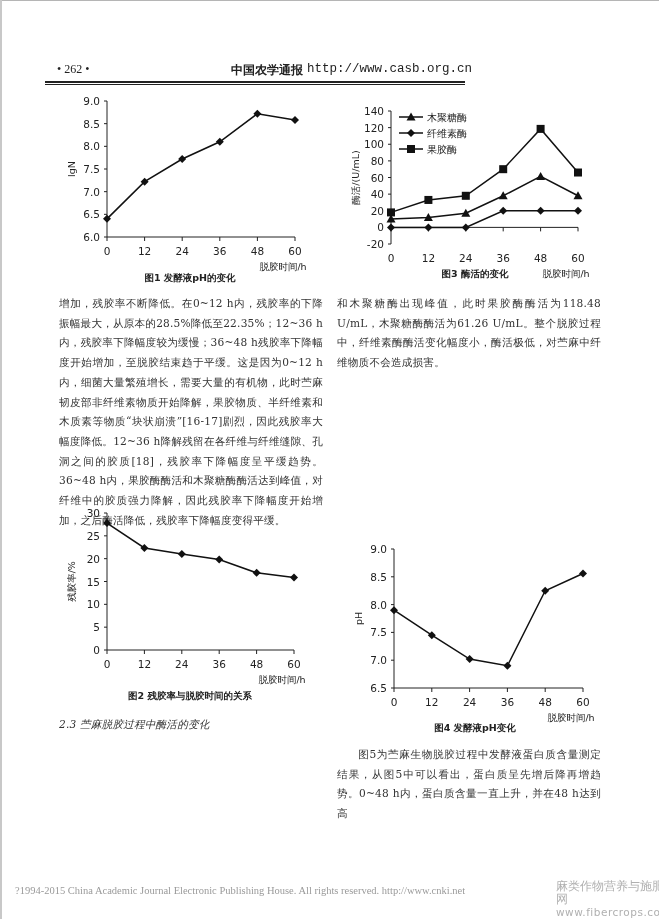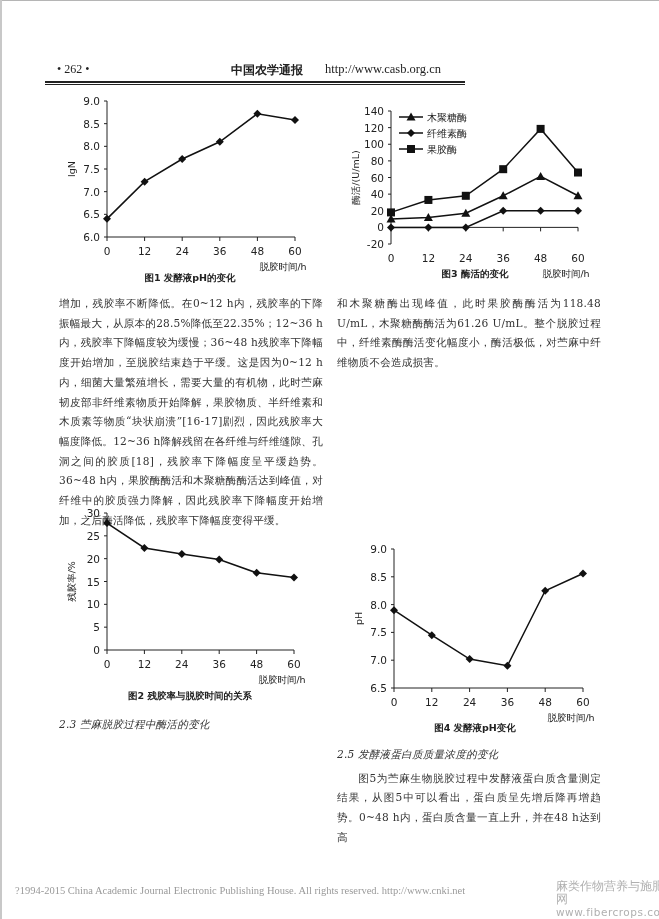--- a/index.html
+++ b/index.html
@@ -2,21 +2,21 @@
 <html><head>
 <meta charset="utf-8">
 <style>
   html,body{margin:0;padding:0;background:#fff;}
   body{width:659px;height:919px;position:relative;overflow:hidden;font-family:"DejaVu Serif","Liberation Serif",serif;color:#222;}
   .frame-top{position:absolute;left:0;top:0;width:659px;height:1px;background:#b5b5b5;}
   .frame-left{position:absolute;left:0;top:0;width:2px;height:919px;background:#c8c8c8;}
   .header{position:absolute;left:45px;top:60px;width:545px;height:20px;font-size:12px;}
   .page-num{position:absolute;left:12px;top:2px;font-family:"Liberation Serif",serif;font-size:12px;}
   .journal{position:absolute;left:186px;top:2px;font-size:12px;font-weight:bold;font-family:"DejaVu Serif",serif;}
-  .url{position:absolute;left:280px;top:2px;font-family:Liberation Serif, serif;font-size:12.5px;}
+  .url{position:absolute;left:262px;top:2px;font-family:Liberation Mono, monospace;font-size:12.5px;}
   .chart{position:absolute;}
   .chart svg{display:block;overflow:visible;}
   .caption{position:absolute;font-size:9.5px;font-weight:bold;font-family:"DejaVu Sans",sans-serif;text-align:center;}
   .col{position:absolute;font-size:10.6px;line-height:19.7px;font-family:"DejaVu Serif",serif;color:#333;letter-spacing:0.2px;}
   .col p{margin:4px;text-align:justify;}
   .indent{text-indent:2em;}
   .sec{font-style:italic;color:#333;}
   .footer{position:absolute;left:15px;top:885px;font-family:"Liberation Serif",serif;font-size:10.5px;color:#9a9a9a;}
   .wm{position:absolute;left:556px;top:880px;font-size:12px;color:#b0b0b0;font-family:"DejaVu Sans",sans-serif;line-height:13px;}
   .wm2{font-size:10.5px;letter-spacing:0.5px;}
@@ -239,21 +239,20 @@
       <polygon points="243,34.46399999999997 247,38.46399999999997 243,42.46399999999997 239,38.46399999999997" fill="#111"></polygon>
     </svg>
 </div>
 <div class="caption" style="left:340px;top:722px;width:270px;">图4 发酵液pH变化</div>
 
 <div class="col" style="left:55px;top:711px;width:272px;">
   <p class="sec">2.3 苎麻脱胶过程中酶活的变化</p>
 </div>
 
 <div class="col" style="left:333px;top:741px;width:272px;">
-  <p class="sec">2.5 发酵液蛋白质质量浓度的变化</p>
   <p class="indent">图5为苎麻生物脱胶过程中发酵液蛋白质含量测定结果，从图5中可以看出，蛋白质呈先增后降再增趋势。0~48 h内，蛋白质含量一直上升，并在48 h达到高</p>
 </div>
 
 <div class="footer">?1994-2015 China Academic Journal Electronic Publishing House. All rights reserved.    http://www.cnki.net</div>
 <div class="wm">
   <div>麻类作物营养与施肥网</div>
   <div class="wm2">www.fibercrops.com</div>
 </div>
 
 </body></html>

